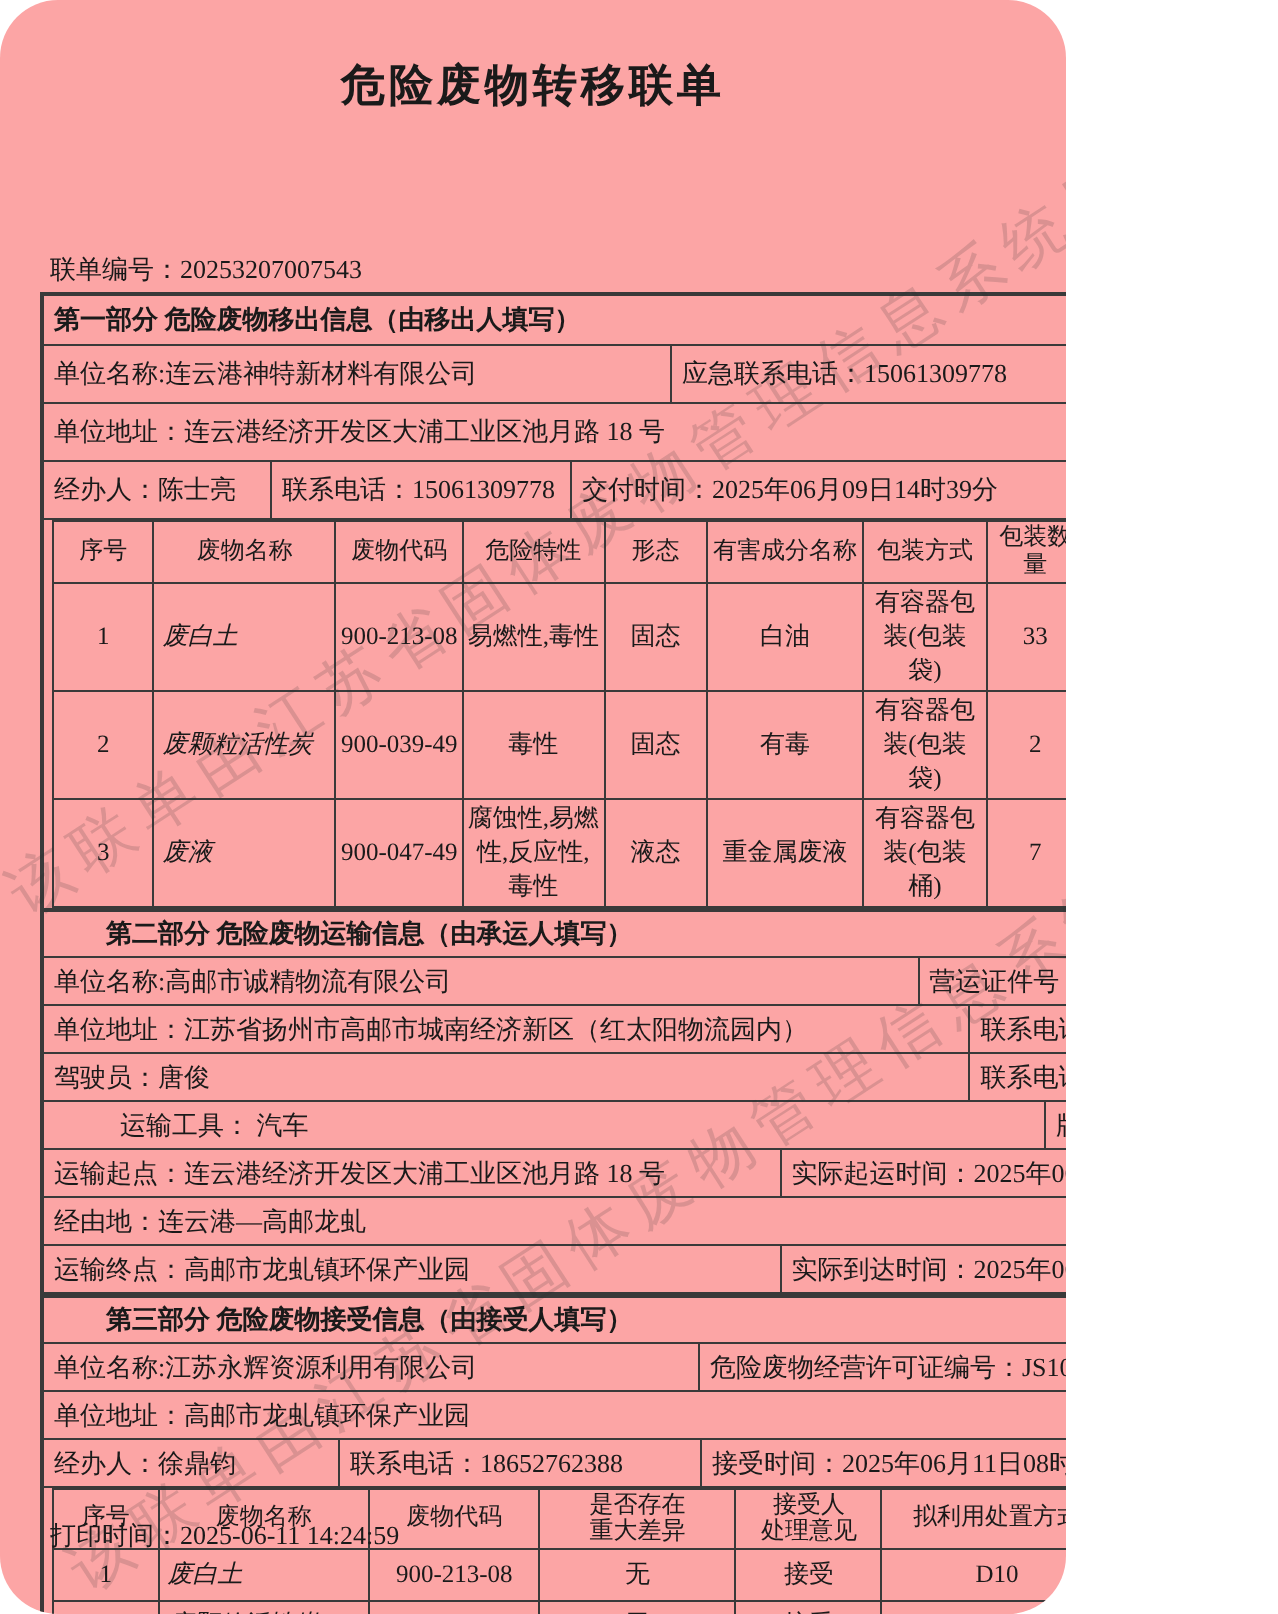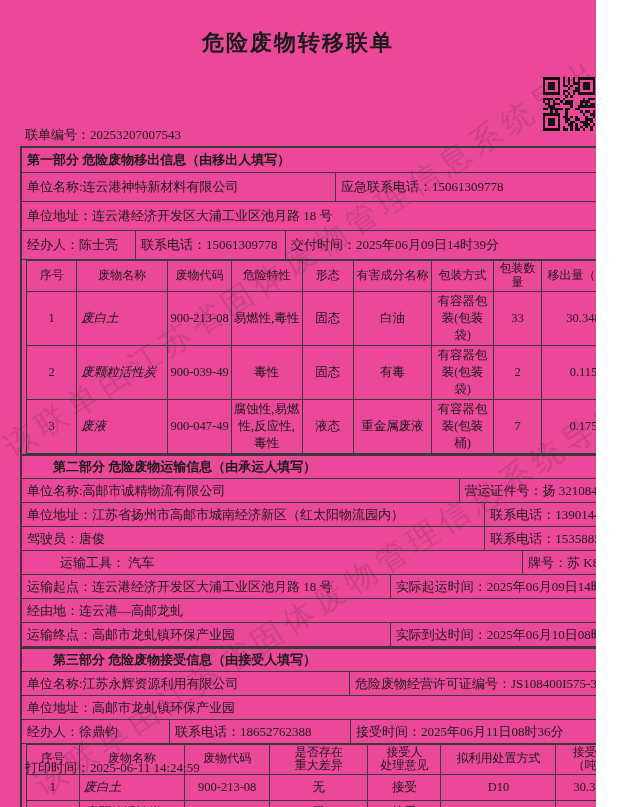--- a/index.html
+++ b/index.html
@@ -1,21 +1,21 @@
 <!DOCTYPE html>
 <html><head>
 <meta charset="utf-8">
 <style>
   :root{
     --bc:#3a3a3a;
     --tx:#1a1a1a;
   }
   html,body{margin:0;padding:0;background:#ffffff;}
   body{font-family:"Liberation Serif","DejaVu Serif",serif;color:var(--tx);}
-  .page{position:relative;width:596px;height:807px;background:#ec4899;overflow:hidden;}
+  .page{position:relative;width:533px;height:807px;background:#fca5a5;overflow:hidden;border-radius:29px;}
 
   .doc-title{position:absolute;top:28px;left:0;width:100%;text-align:center;
     font-size:22px;font-weight:bold;letter-spacing:2px;}
 
   .qr{position:absolute;left:543px;top:77px;width:52px;height:54px;}
   .manifest-no{position:absolute;left:25px;top:126px;font-size:13px;}
 
   .main-box{position:absolute;left:20px;top:146px;width:608px;border:2px solid var(--bc);
     background:transparent;font-size:13px;}
 

